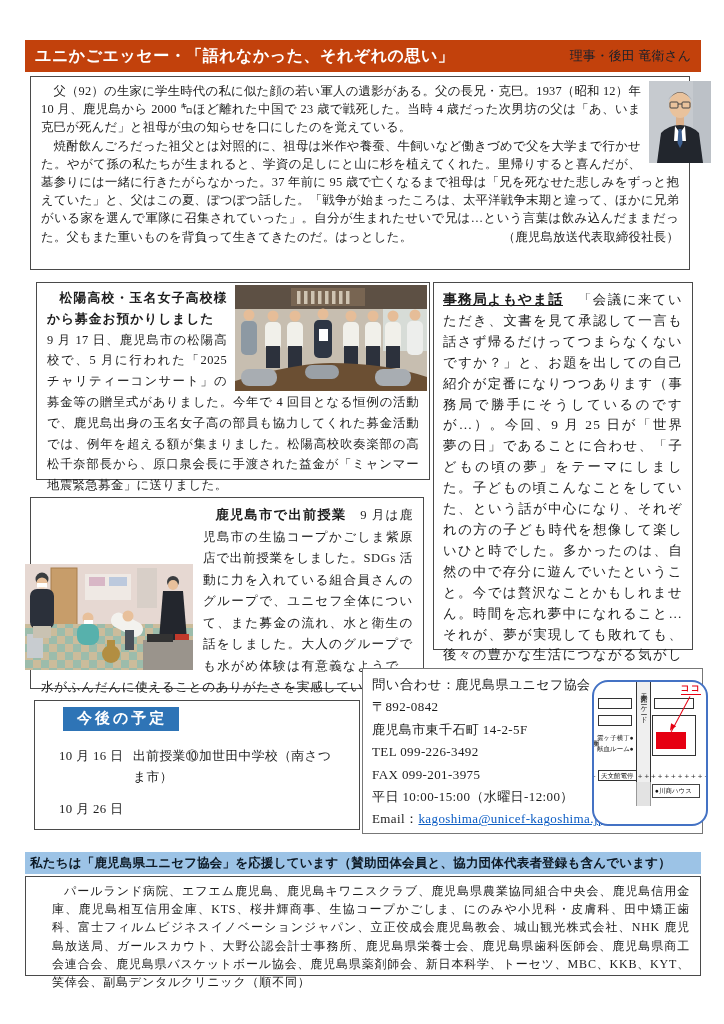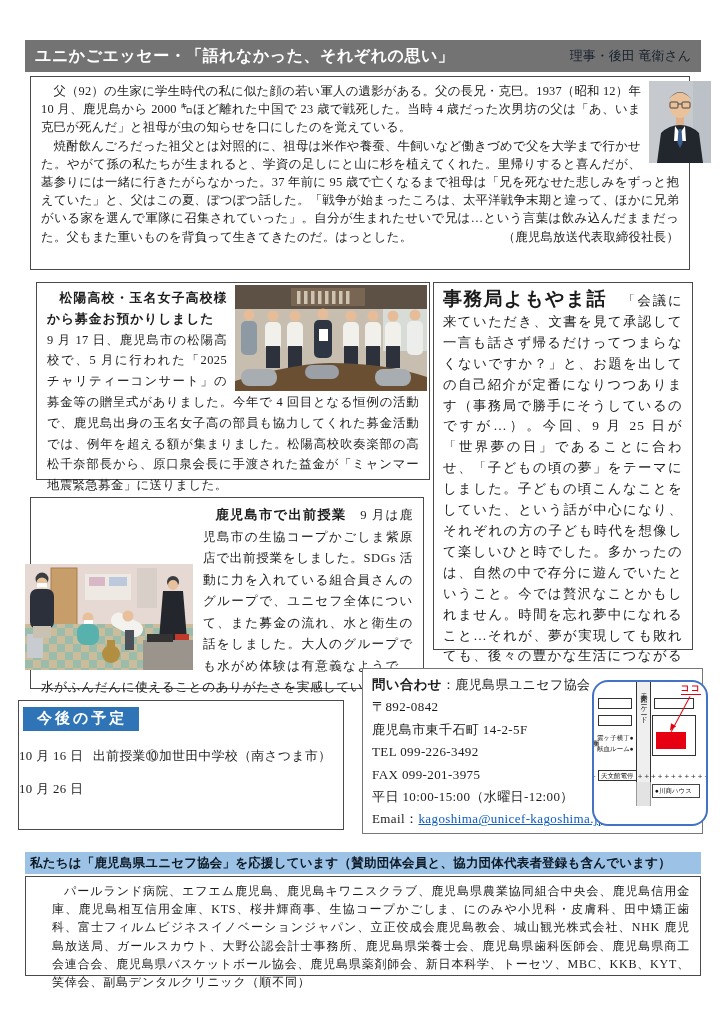--- a/index.html
+++ b/index.html
@@ -1,21 +1,21 @@
 <!DOCTYPE html>
 <html><head>
 <meta charset="utf-8">
 <style>
   html,body{margin:0;padding:0;background:#ffffff;}
   .page{position:relative;width:724px;height:1024px;background:#fff;overflow:hidden;
         font-family:"Liberation Serif","DejaVu Serif",serif;color:#1c1c1c;}
   .sans{font-family:"Liberation Sans","DejaVu Sans",sans-serif;}
 
   
-  .titlebar{position:absolute;left:25px;top:40px;width:676px;height:32px;background:#737373;
+  .titlebar{position:absolute;left:25px;top:40px;width:676px;height:32px;background:#c2410c;
             display:flex;align-items:center;justify-content:space-between;padding:0 10px;
             box-sizing:border-box;font-family:"Liberation Sans","DejaVu Sans",sans-serif;}
   .titlebar-title{color:#ffffff;font-weight:bold;font-size:16px;letter-spacing:.5px;white-space:nowrap;}
   .titlebar-author{color:#16202c;font-size:13px;white-space:nowrap;}
 
   
   .box{position:absolute;border:1px solid #4a4a4a;box-sizing:border-box;background:#fff;}
   .body{margin:0;text-align:justify;word-break:break-all;}
   .indent{text-indent:1em;}
   .h{font-family:"Liberation Sans","DejaVu Sans",sans-serif;font-weight:bold;}
@@ -29,41 +29,41 @@
 
   
   .donation-box{left:36px;top:282px;width:394px;height:198px;padding:5px 10px;}
   .donation-box .body{font-size:12.4px;line-height:20.8px;letter-spacing:.4px;}
   .donation-box .h{font-size:12.8px;}
   .donation-photo{float:right;width:192px;height:106px;margin:-3px -8px 0 8px;}
 
   
   .yomoyama-box{left:433px;top:282px;width:260px;height:368px;padding:6px 9px;}
   .yomoyama-box .body{font-size:13.4px;line-height:20.9px;letter-spacing:1.2px;}
-  .yomoyama-box .h{font-size:19px;letter-spacing:.5px;}
+  .yomoyama-box .h{font-size:14px;letter-spacing:.5px;text-decoration:underline;}
 
   
   .lecture-box{left:30px;top:497px;width:394px;height:192px;padding:6px 10px;}
   .lecture-box .body{font-size:12.6px;line-height:21.5px;letter-spacing:.6px;}
   .lecture-box .h{font-size:13.2px;}
   .classroom-photo{float:left;width:168px;height:106px;margin:60px 10px 0 -16px;}
 
   
-  .schedule-box{left:18px;top:700px;width:326px;height:130px;padding:5px 0;}
+  .schedule-box{left:34px;top:700px;width:326px;height:130px;padding:5px 24px;}
   .schedule-badge{display:inline-block;background:#2e74b6;color:#fff;font-weight:bold;
                   font-size:15px;letter-spacing:3px;padding:2px 12px 3px 14px;margin:1px 0 3px 4px;}
   .sched-row{display:flex;font-size:12.8px;line-height:20.5px;letter-spacing:.4px;margin-top:12px;}
   .sched-date{width:74px;flex-shrink:0;}
   .sched-text{flex:1;}
 
   
   .contact-box{position:absolute;left:362px;top:668px;width:341px;height:166px;border:1px solid #777;
                box-sizing:border-box;background:#fff;padding:5px 9px;}
   .contact-line{margin:0;font-size:13px;line-height:22.4px;letter-spacing:.4px;}
-  .contact-label{font-family:"Liberation Sans","DejaVu Sans",sans-serif;font-weight:bold;font-size:13.4px;}
+  .contact-label{font-family:"Liberation Sans","DejaVu Sans",sans-serif;font-weight:normal;font-size:13.4px;}
   .email-link{color:#0b5cc4;text-decoration:underline;cursor:pointer;}
 
   
   .map{position:absolute;left:592px;top:680px;width:112px;height:142px;background:#fff;
        border:2px solid #4472c4;border-radius:16px;overflow:hidden;
        font-family:"Liberation Sans","DejaVu Sans",sans-serif;}
   .m-block{position:absolute;border:1px solid #333;background:#fff;box-sizing:border-box;}
   .m-b1{left:4px;top:16px;width:34px;height:11px;}
   .m-b2{left:4px;top:33px;width:34px;height:11px;}
   .m-b3{left:60px;top:16px;width:40px;height:11px;}

